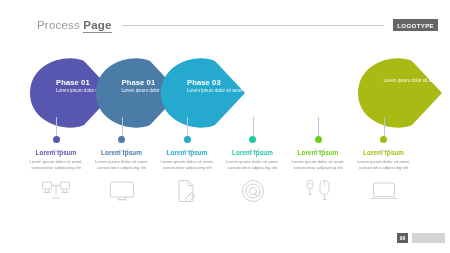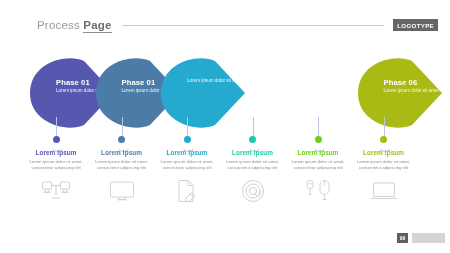--- a/index.html
+++ b/index.html
@@ -137,29 +137,29 @@
       <div class="txt">
         <div class="ph">Phase 01</div>
         <div class="sub">Lorem ipsum dolor sit amet</div>
       </div>
     </div>
     <div class="leaf" style="left: 157px;">
       <svg width="94" height="72" viewBox="0 0 94 72">
         <path d="M 88 36 L 58 4 C 40 -4 4 6 4 36 C 4 66 40 76 58 68 Z" fill="#26a9ce"></path>
       </svg>
       <div class="txt">
+        <div class="ph">Phase 03</div>
         <div class="sub">Lorem ipsum dolor sit amet</div>
       </div>
     </div>
     <div class="leaf" style="left: 353.5px;">
       <svg width="94" height="72" viewBox="0 0 94 72">
         <path d="M 88 36 L 58 4 C 40 -4 4 6 4 36 C 4 66 40 76 58 68 Z" fill="#a9ba15"></path>
       </svg>
       <div class="txt">
-        <div class="ph">Phase 06</div>
         <div class="sub">Lorem ipsum dolor sit amet</div>
       </div>
     </div>
   </div>
 
 <div id="lower">
     <div class="conn" style="left: 56px; top: 117px; height: 25px;">
       <div class="line"></div>
     </div>
     <div class="dotarc" style="left: 50px; top: 137px;"></div>

